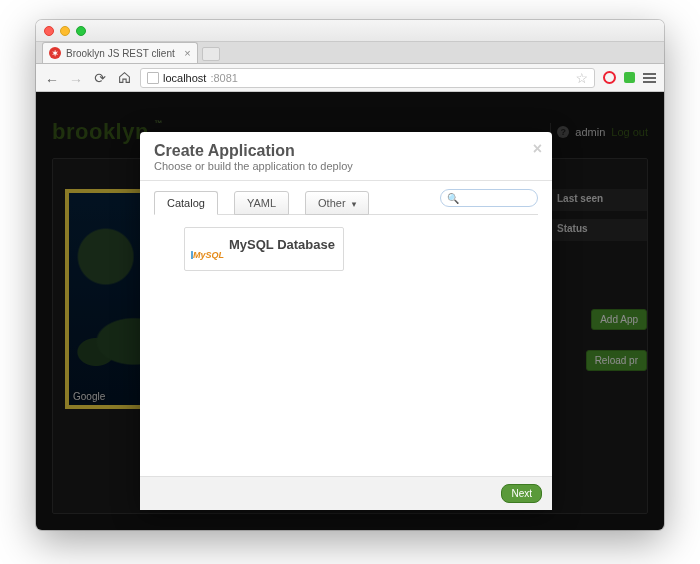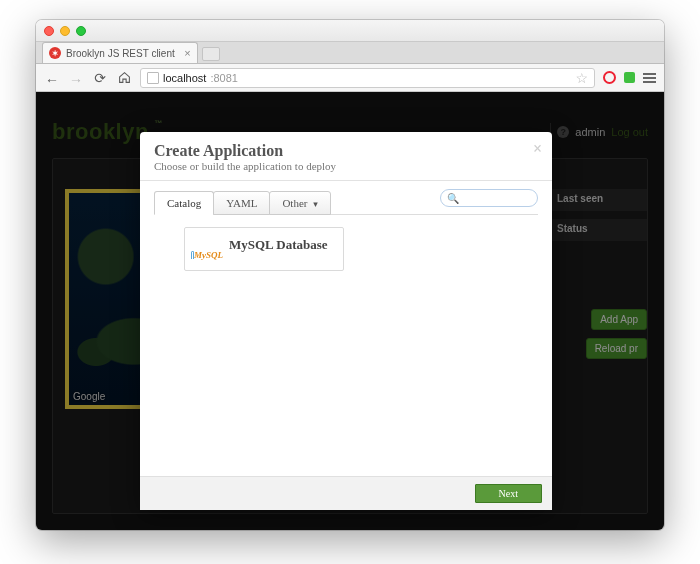--- a/index.html
+++ b/index.html
@@ -87,37 +87,37 @@
     radial-gradient(80px 50px at 60% 70%, #274727 0 45%, transparent 48%),
     radial-gradient(40px 30px at 25% 75%, #234223 0 45%, transparent 48%),
     linear-gradient(#06223d,#031428)}
   .mapcard .gcred{position:absolute;left:4px;bottom:3px;font-size:10px;color:#e8e8e8;text-shadow:0 0 2px #000}
 
   .rightcols{position:absolute;right:0;top:30px;width:98px;font-size:10px}
   .rightcols .hdr{height:22px;background:#2a2a2a;color:#ddd;padding:4px 8px;font-weight:bold}
   .rightcols .cell{height:24px;color:#999;padding:5px 8px}
   .rightcols .label{position:absolute;left:-60px;top:26px;color:#888}
 
-  .btns{position:absolute;right:0;top:150px;display:flex;flex-direction:column;gap:8px;align-items:flex-end}
+  .btns{position:absolute;right:0;top:150px;display:flex;flex-direction:column;gap:20px;align-items:flex-end}
   .gbtn{background:#4e9a2f;color:#fff;font-size:10px;padding:4px 8px;border-radius:3px;border:1px solid #3d7a22}
 
   
   .overlay{position:absolute;inset:0;background:rgba(0,0,0,.45)}
   .modal{
     position:absolute;left:104px;top:40px;width:412px;height:378px;
     background:#fff;border-radius:4px;box-shadow:0 6px 28px rgba(0,0,0,.45);
-    display:flex;flex-direction:column;font-family:Liberation Serif, serif;
+    display:flex;flex-direction:column;
   }
   .modal-head{padding:10px 14px 8px;border-bottom:1px solid #e2e2e2;position:relative}
   .modal-head h2{font-size:16px;color:#555;font-weight:600}
   .modal-head p{font-size:11px;color:#777;margin-top:0}
   .modal-head .close{position:absolute;right:10px;top:8px;font-size:16px;color:#cfcfcf;font-weight:bold}
 
   .modal-body{flex:1;padding:10px 14px;position:relative}
-  .tabs{display:flex;gap:0;margin-bottom:12px;border-bottom:1px solid #ddd}
+  .tabs{display:flex;gap:17px;margin-bottom:12px;border-bottom:1px solid #ddd}
   .tabs .t{
     font-size:11px;color:#555;padding:5px 12px;border:1px solid #ccc;
     background:linear-gradient(#fff,#efefef);border-radius:3px 3px 0 0;margin-right:-1px;
     margin-bottom:-1px;position:relative
   }
   .tabs .t.active{background:#fff;border-bottom:1px solid #fff;color:#333}
   .tabs .t .caret{margin-left:3px;font-size:9px}
   .searchpill{
     position:absolute;right:14px;top:8px;width:98px;height:18px;
     border:1px solid #b8cfe8;border-radius:9px;display:flex;align-items:center;padding:0 6px
@@ -137,22 +137,22 @@
   .item .logo .dolphin{
     width:20px;height:8px;border:1px solid #5aa6d8;border-bottom:none;
     border-radius:10px 10px 0 0
   }
 
   .modal-foot{
     height:34px;background:#f2f2f2;border-top:1px solid #e0e0e0;
     display:flex;align-items:center;justify-content:flex-end;padding:0 10px
   }
   .next{
-    background:#5a9a3a;color:#fff;font-size:10px;padding:3px 23px;
-    border-radius:1px;border:1px solid #3d7a22
+    background:#5a9a3a;color:#fff;font-size:10px;padding:3px 9px;
+    border-radius:8px;border:1px solid #3d7a22
   }
 </style>
 </head>
 <body>
 
 <div class="window">
   <div class="titlebar">
     <div class="tlights">
       <div class="dot red"></div>
       <div class="dot yel"></div>

